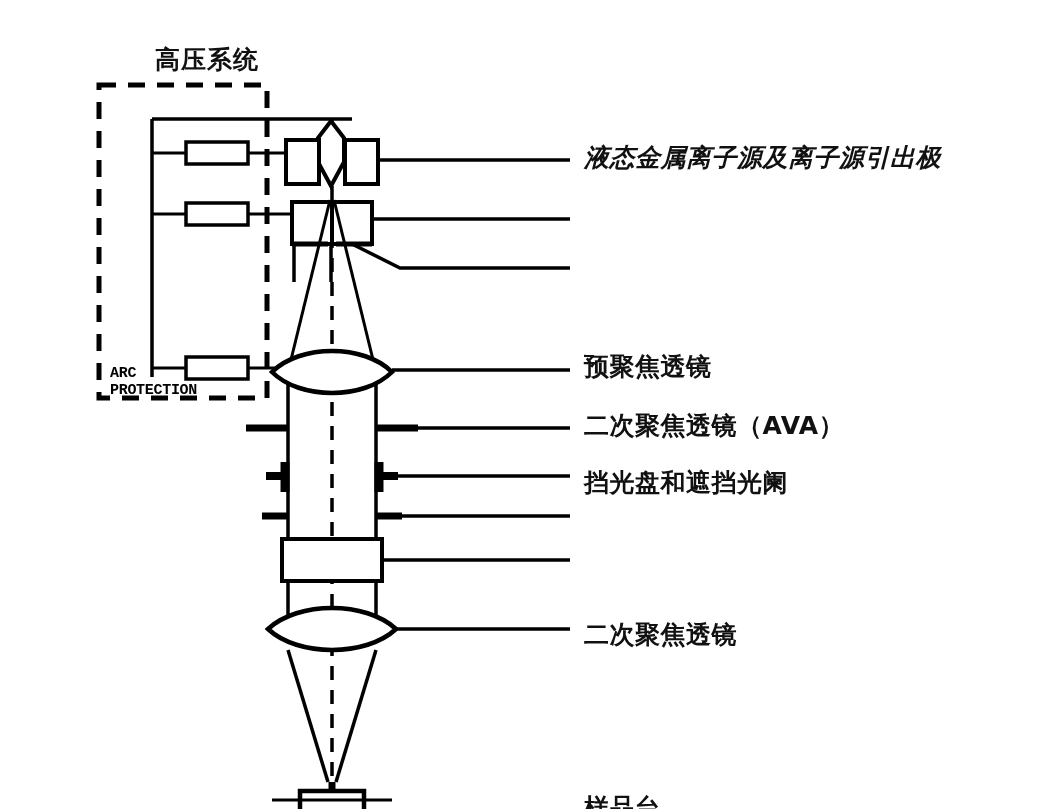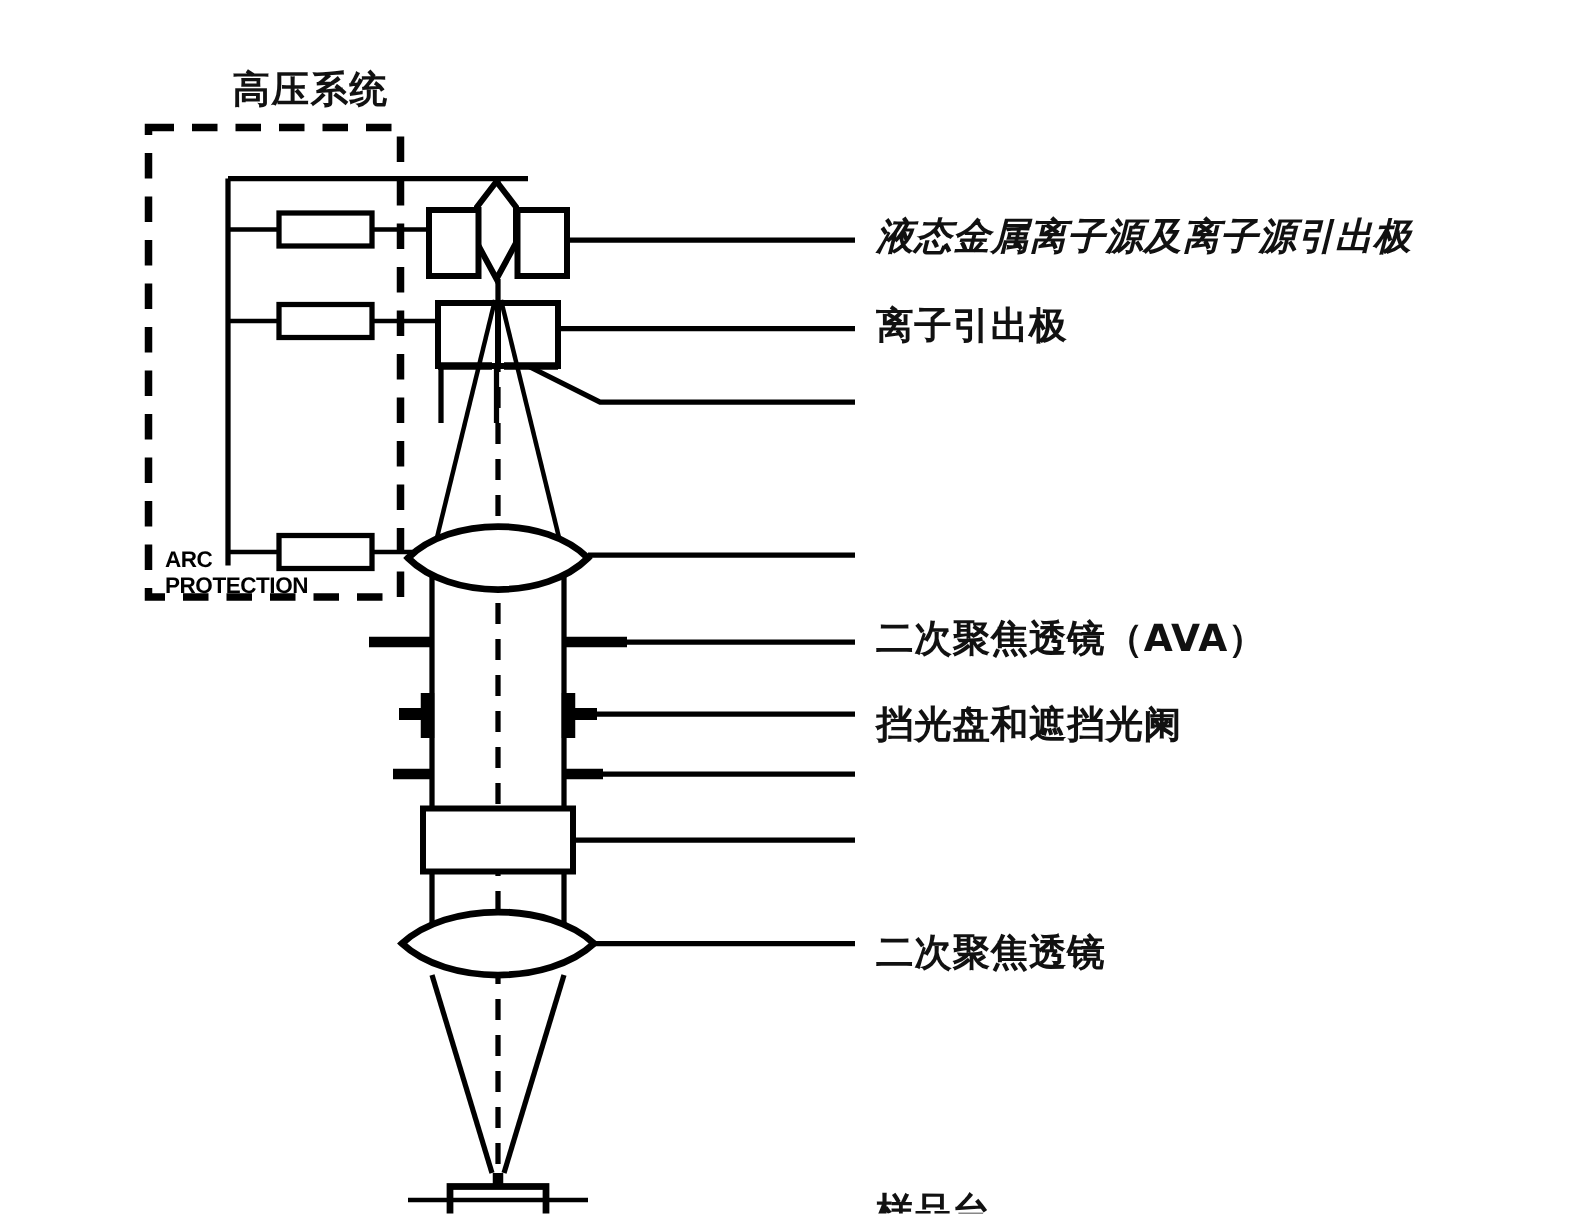--- a/index.html
+++ b/index.html
@@ -41,21 +41,21 @@
     line-height: 30px;
   }
   .title-cn {
     font-size: 25px;
     font-weight: 700;
     letter-spacing: 1px;
   }
   .arc-txt {
     position: absolute;
     color: #000000;
-    font-family: Liberation Sans, sans-serif;
+    font-family: Liberation Mono, monospace;
     font-weight: 700;
     font-size: 15px;
     line-height: 15px;
     letter-spacing: -0.3px;
     white-space: nowrap;
   }
 </style>
 </head>
 <body>
 
@@ -137,23 +137,23 @@
 
   </svg>
 
   <div class="lbl title-cn" style="left:155px; top:43px;">高压系统</div>
 
   <div class="arc-txt" style="left:110px; top:366px;">ARC</div>
   <div class="arc-txt" style="left:110px; top:383px;">PROTECTION</div>
 
   <div class="lbl lbl-cn" style="left:584px; top:143px;font-style:italic;">液态金属离子源及离子源引出极</div>
 
-  <div class="lbl lbl-cn" style="left:584px; top:202px;">离子引出极</div>
 
 
+  <div class="lbl lbl-cn" style="left:584px; top:352px;">预聚焦透镜</div>
 
   <div class="lbl lbl-cn" style="left:584px; top:411px;">二次聚焦透镜（AVA）</div>
 
   <div class="lbl lbl-cn" style="left:584px; top:468px;">挡光盘和遮挡光阑</div>
 
 
   <div class="lbl lbl-cn" style="left:584px; top:620px;">二次聚焦透镜</div>
 
   <div class="lbl lbl-cn" style="left:584px; top:793px; overflow:hidden; height:16px;">样品台</div>
 

